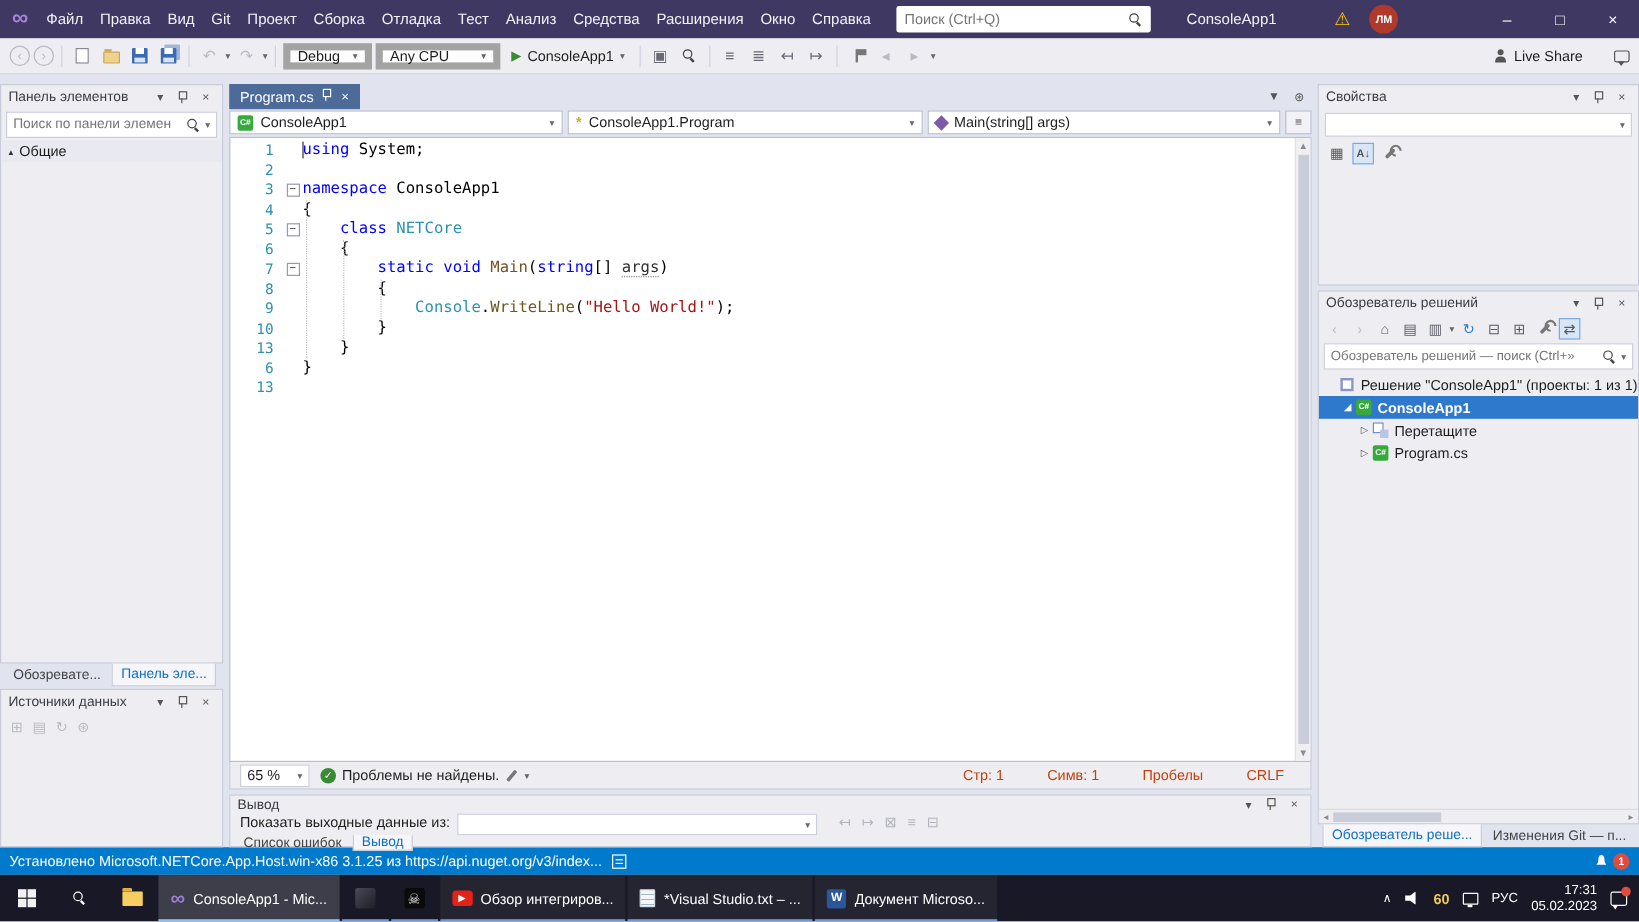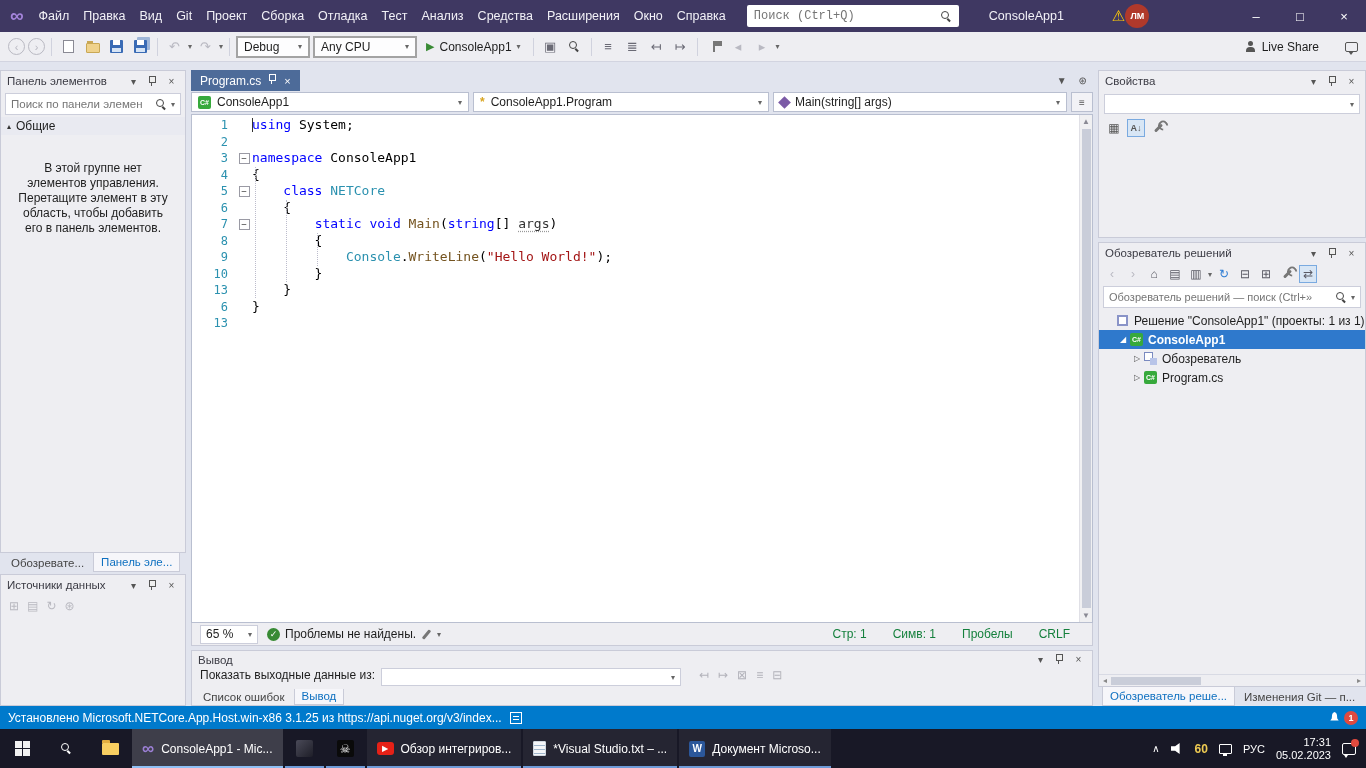--- a/index.html
+++ b/index.html
@@ -5,24 +5,24 @@
   *{box-sizing:border-box;margin:0;padding:0}
   html,body{width:1366px;height:768px;overflow:hidden}
   .screen{width:1366px;height:768px;position:relative;font-family:"Liberation Sans",sans-serif;background:#E1E4EE;color:#1E1E1E;font-size:12px}
 
   
   .titlebar{height:32px;background:#3F3862;display:flex;align-items:center;color:#F2F1F7}
   .vs-logo{font-size:19px;font-weight:bold;color:#A585DC;padding:0 8px 0 10px;line-height:32px}
   .menubar{display:flex}
   .menu-item{padding:0 7px;font-size:12.5px;line-height:32px;cursor:default;white-space:nowrap}
   .tb-search{margin-left:14px;width:212px;height:22px;background:#fff;border-radius:2px;display:flex;align-items:center;padding:0 7px;gap:5px}
-  .tb-search input{flex:1;border:none;outline:none;font-size:12px;color:#b91c1c;background:transparent;font-family:Liberation Mono, monospace}
+  .tb-search input{flex:1;border:none;outline:none;font-size:12px;color:#b91c1c;background:transparent;font-family:Liberation Sans, sans-serif}
   .tb-project{margin-left:30px;font-size:12.5px}
   .warn-glyph{color:#FDC906;font-size:15px;margin-left:48px}
-  .avatar{width:24px;height:24px;border-radius:50%;background:#B0392B;color:#fff;font-size:9px;font-weight:bold;display:flex;align-items:center;justify-content:center;}
+  .avatar{width:24px;height:24px;border-radius:50%;background:#B0392B;color:#fff;font-size:9px;font-weight:bold;display:flex;align-items:center;justify-content:center;margin-left:16px}
   .winbtns{display:flex;margin-left:auto}
   .winbtn{width:44px;height:32px;display:flex;align-items:center;justify-content:center;font-size:13px;color:#fff}
 
   
   .mag{position:relative;width:11px;height:11px;display:inline-block;flex:none}
   .mag::before{content:"";position:absolute;left:0;top:0;width:6px;height:6px;border:1.5px solid #444;border-radius:50%}
   .mag::after{content:"";position:absolute;left:7px;top:7px;width:4px;height:1.5px;background:#444;transform:rotate(45deg);transform-origin:0 0}
   .mag.white::before{border-color:#fff}.mag.white::after{background:#fff}
   .pin{position:relative;width:9px;height:11px;display:inline-block;flex:none}
   .pin::before{content:"";position:absolute;left:1px;top:0;width:5px;height:5px;border:1px solid #555;background:#eee}
@@ -30,21 +30,21 @@
   .pin.white::before{border-color:#fff;background:transparent}.pin.white::after{background:#fff}
   .hbtn{width:15px;height:15px;display:flex;align-items:center;justify-content:center;color:#555;font-size:10px;flex:none}
 
   
   .toolbar{height:30px;background:#EEEEF2;display:flex;align-items:center;padding:0 8px;gap:3px;border-bottom:1px solid #D2D4E0}
   .circ{width:17px;height:17px;border-radius:50%;border:1.5px solid #B9B9C2;color:#B9B9C2;display:flex;align-items:center;justify-content:center;font-size:11px;flex:none}
   .ticon{width:21px;height:22px;display:flex;align-items:center;justify-content:center;font-size:13px;color:#6A6A75;flex:none}
   .ticon.dis{color:#B9B9C2}
   .tsep{width:1px;height:18px;background:#D0D2DE;margin:0 3px;flex:none}
   .dd{font-size:8px;color:#666}
-  .tcombo{height:22px;background:#FDFDFE;border:2px solid #a3a3a3;display:flex;align-items:center;padding:0 6px;font-size:12px;gap:6px;flex:none}
+  .tcombo{height:22px;background:#FDFDFE;border:6px solid #a3a3a3;display:flex;align-items:center;padding:0 6px;font-size:12px;gap:6px;flex:none}
   .run-btn{display:flex;align-items:center;gap:5px;padding:0 6px;height:22px;font-size:12px;flex:none}
   .play{color:#388A34;font-size:11px}
   .page{width:11px;height:13px;background:#fff;border:1px solid #8A8A94}
   .fold2{width:14px;height:10px;background:#EFD28C;border:1px solid #C9A855;border-radius:1px;position:relative;margin-top:2px}
   .fold2::before{content:"";position:absolute;left:0;top:-3px;width:6px;height:2px;background:#C9A855}
   .flop{width:13px;height:13px;background:#3A6BB5;position:relative;border-radius:1px}
   .flop::before{content:"";position:absolute;left:3px;top:0;width:7px;height:5px;background:#fff}
   .flop::after{content:"";position:absolute;left:2px;bottom:1px;width:9px;height:4px;background:#D6E4F5}
   .flag{width:2px;height:11px;background:#777;position:relative;display:inline-block}
   .flag::after{content:"";position:absolute;left:2px;top:0;width:7px;height:5px;background:#777}
@@ -103,23 +103,23 @@
   .caret{position:absolute;left:60px;top:3px;width:1px;height:14px;background:#333}
   .vscroll{width:13px;background:#F0F0F2;border-left:1px solid #E0E0E6;display:flex;flex-direction:column;align-items:center;flex:none}
   .varrow{height:13px;color:#8A8A94;font-size:8px;display:flex;align-items:center}
   .vthumb{flex:1;width:9px;background:#C9CDD9;margin:1px 0}
 
   .editstatus{height:23px;background:#EEEEF2;border:1px solid #C9CBD8;border-top:none;display:flex;align-items:center;gap:9px;padding:0 8px;font-size:12px}
   .zoomcombo{width:58px;height:19px;background:#fff;border:1px solid #CCCEDB;display:flex;align-items:center;padding:0 5px;gap:4px}
   .zoomcombo .cv{flex:1}
   .chk{width:13px;height:13px;border-radius:50%;background:#388A34;color:#fff;font-size:9px;display:flex;align-items:center;justify-content:center;flex:none}
   .pencil{width:3px;height:11px;background:#777;transform:rotate(40deg);border-radius:1px;display:inline-block}
-  .es-right{margin-left:auto;display:flex;gap:26px;color:#15803d;padding-right:14px}
-
-  .outputpanel{height:56px;margin-top:4px;background:#EEEEF2;border:1px solid #C9CBD8;display:flex;flex-direction:column}
+  .es-right{margin-left:auto;display:flex;gap:36px;color:#c2410c;padding-right:14px}
+
+  .outputpanel{height:44px;margin-top:4px;background:#EEEEF2;border:1px solid #C9CBD8;display:flex;flex-direction:column}
   .outrow{height:24px;display:flex;gap:6px;padding:0 8px;font-size:12px}
   .outcombo{width:300px;height:18px;background:#fff;border:1px solid #CCCEDB;display:flex;align-items:center;padding:0 5px}
   .outcombo .sp{flex:1}
   .outicons{display:flex;gap:9px;color:#B2B2BA;font-size:12px;margin-left:12px}
 
   
   .rightcol{width:268px;display:flex;flex-direction:column;flex:none;margin-right:0}
   .props{height:168px;display:flex;flex-direction:column;margin-bottom:4px}
   .prop-combo{margin:3px 5px;height:20px;background:#fff;border:1px solid #CCCEDB;display:flex;align-items:center;padding:0 5px}
   .prop-combo .sp{flex:1}
@@ -302,23 +302,20 @@
         </div>
         <div class="boxsearch">
           <input placeholder="Поиск по панели элемен" style="">
           <span class="mag"></span>
           <span class="dd">▾</span>
         </div>
         <div class="grouprow">
           <span class="garrow">▴</span>
           <span>Общие</span>
         </div>
-        <div style="flex:1">
-          <div class="tb-empty">В этой группе нет элементов управления. Перетащите элемент в эту область, чтобы добавить его в панель элементов.</div>
-        </div>
       </div>
       <div class="docktabs" id="toolbox-tabs">
           <div class="docktab">Обозревате...</div>
           <div class="docktab active">Панель эле...</div>
         </div>
       <div class="panel ds">
         <div class="pheader">
           <span>Источники данных</span>
           <span class="sp"></span>
           <span class="hbtn">▾</span>
@@ -566,21 +563,21 @@
               <span class="tico">
                 <span class="ico-cs">C#</span>
               </span>
               <span class="b">ConsoleApp1</span>
             </div>
             <div class="trow" style="padding-left: 32px;">
               <span class="arrow">▷</span>
               <span class="tico">
                 <span class="ico-deps"></span>
               </span>
-              <span>Обозреватель</span>
+              <span>Перетащите</span>
             </div>
             <div class="trow" style="padding-left: 32px;">
               <span class="arrow">▷</span>
               <span class="tico">
                 <span class="ico-cs">C#</span>
               </span>
               <span>Program.cs</span>
             </div>
           </div>
         <div class="hscroll">

